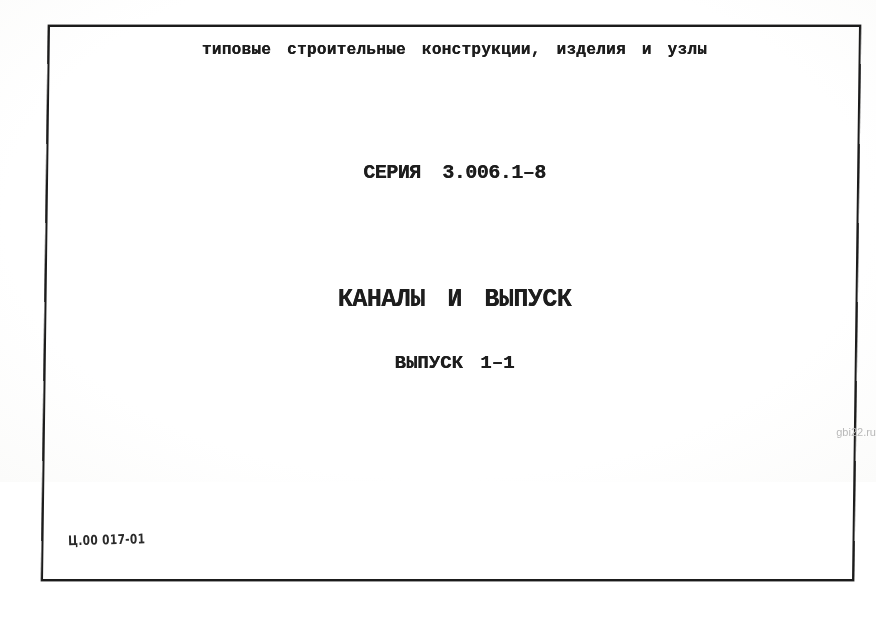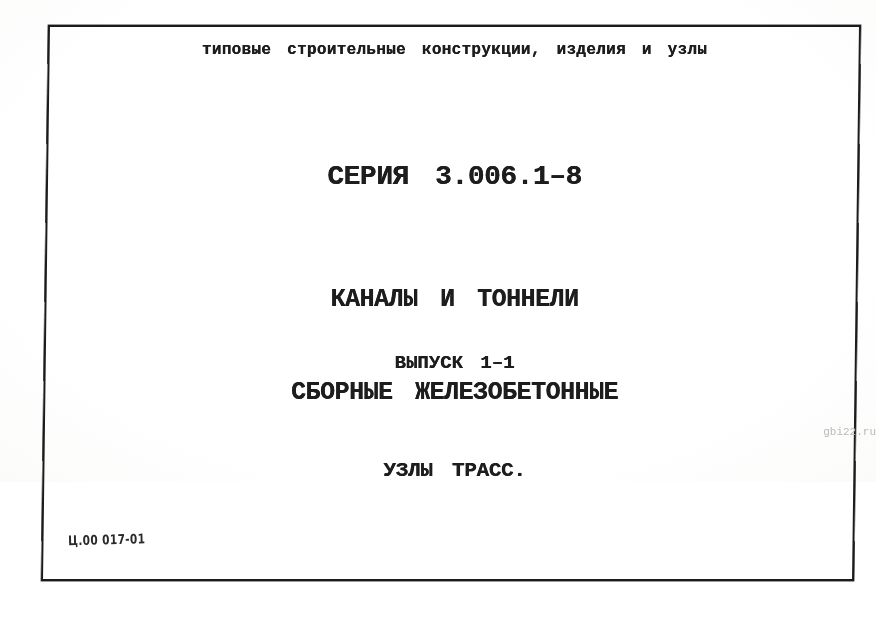--- a/index.html
+++ b/index.html
@@ -46,21 +46,21 @@
     text-shadow: 0.3px 0 0 #1d1d1d;
   }
   .header-line {
     top: 41px;
     font-size: 16px;
     letter-spacing: 0.3px;
     word-spacing: 6px;
   }
   .series-line {
     top: 161px;
-    font-size: 28px;
+    font-size: 20px;
     letter-spacing: -0.5px;
     word-spacing: 10px;
   }
   .title-block {
     top: 222px;
     font-size: 25px;
     line-height: 31px;
     letter-spacing: -0.5px;
     word-spacing: 8px;
   }
@@ -90,49 +90,47 @@
     transform-origin: 0 0;
     white-space: pre;
     text-align: left;
   }
   .watermark {
     position: absolute;
     left: 790px;
     top: 426px;
     width: 86px;
     text-align: right;
-    font-family: Liberation Mono, monospace;
+    font-family: Liberation Sans, sans-serif;
     font-size: 11px;
     color: #b9b9b9;
     z-index: 5;
     white-space: pre;
   }
 </style>
 </head>
 <body>
 
 <div class="scan-page">
 
   <div class="frame"></div>
 
   <div class="content">
 
     <div class="txt header-line">типовые строительные конструкции, изделия и узлы</div>
 
     <div class="txt series-line">СЕРИЯ 3.006.1–8</div>
 
     <div class="title-block txt">
-      <div>КАНАЛЫ И ТОННЕЛИ</div>
-      <div>СБОРНЫЕ ЖЕЛЕЗОБЕТОННЫЕ</div>
+      <div>КАНАЛЫ И ВЫПУСК</div>
     </div>
 
     <div class="txt issue-line">ВЫПУСК 1–1</div>
 
     <div class="subtitle-block txt">
-      <div>УЗЛЫ ТРАСС.</div>
       
     </div>
 
     <div class="stamp-code">Ц.00 017-01</div>
 
   </div>
 
   <div class="watermark">gbi22.ru</div>
 
 </div>

